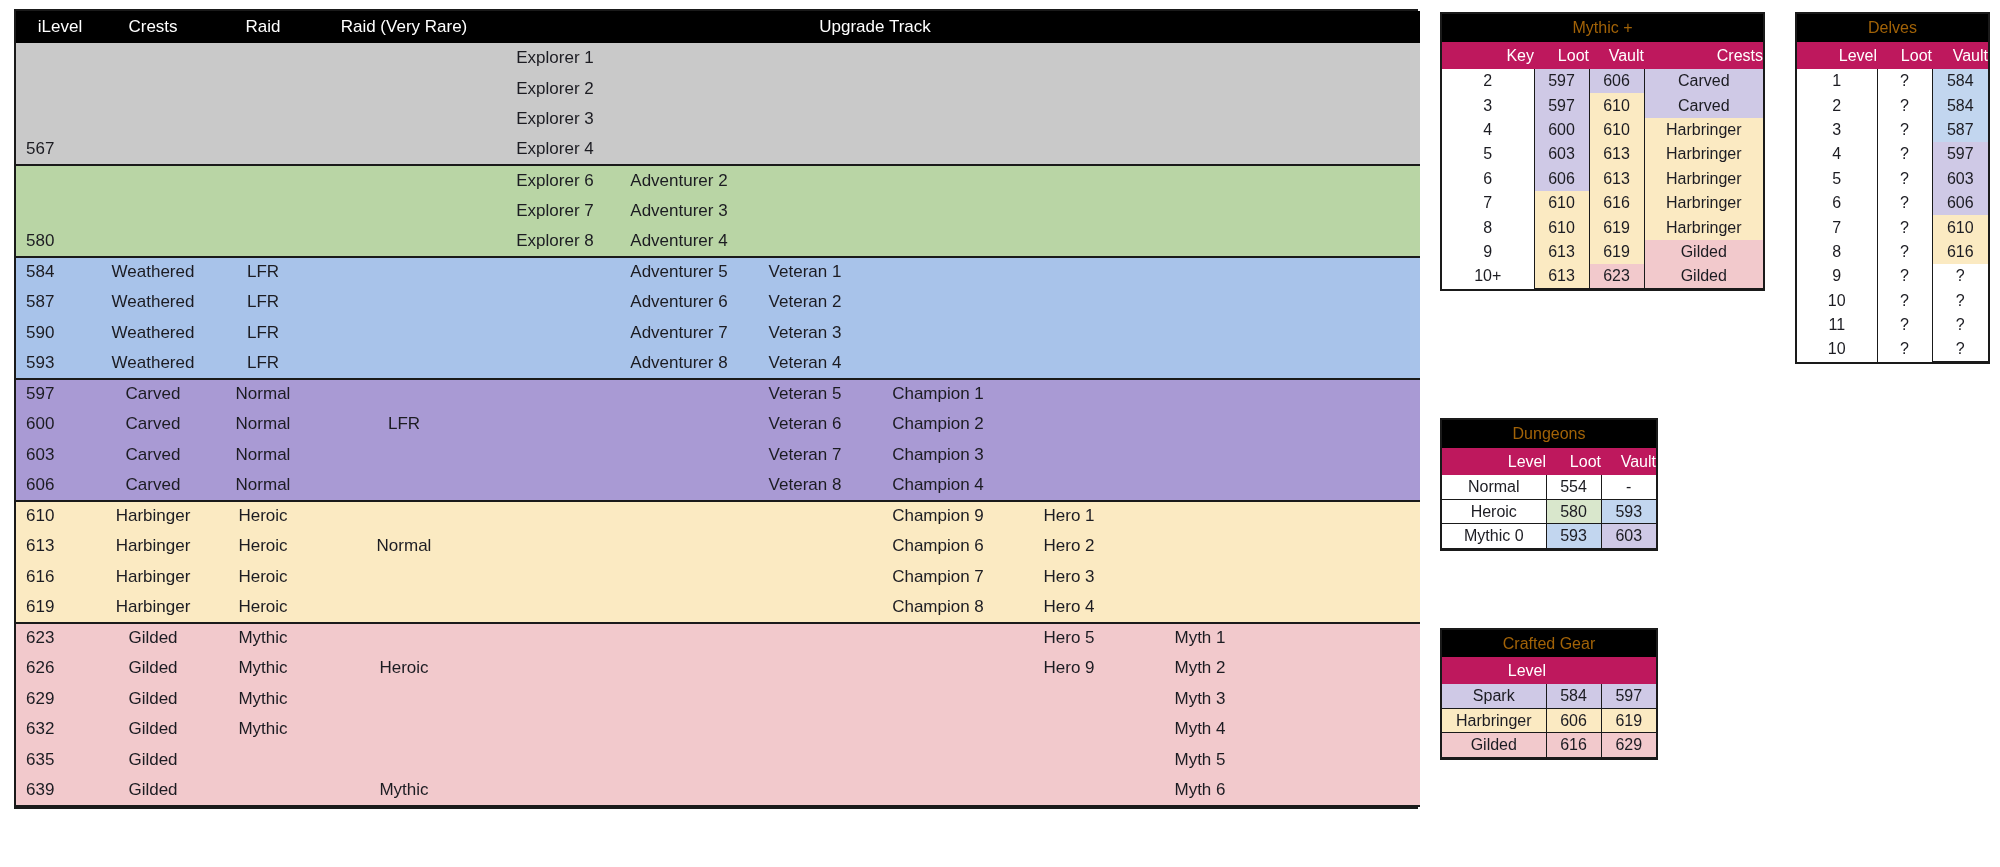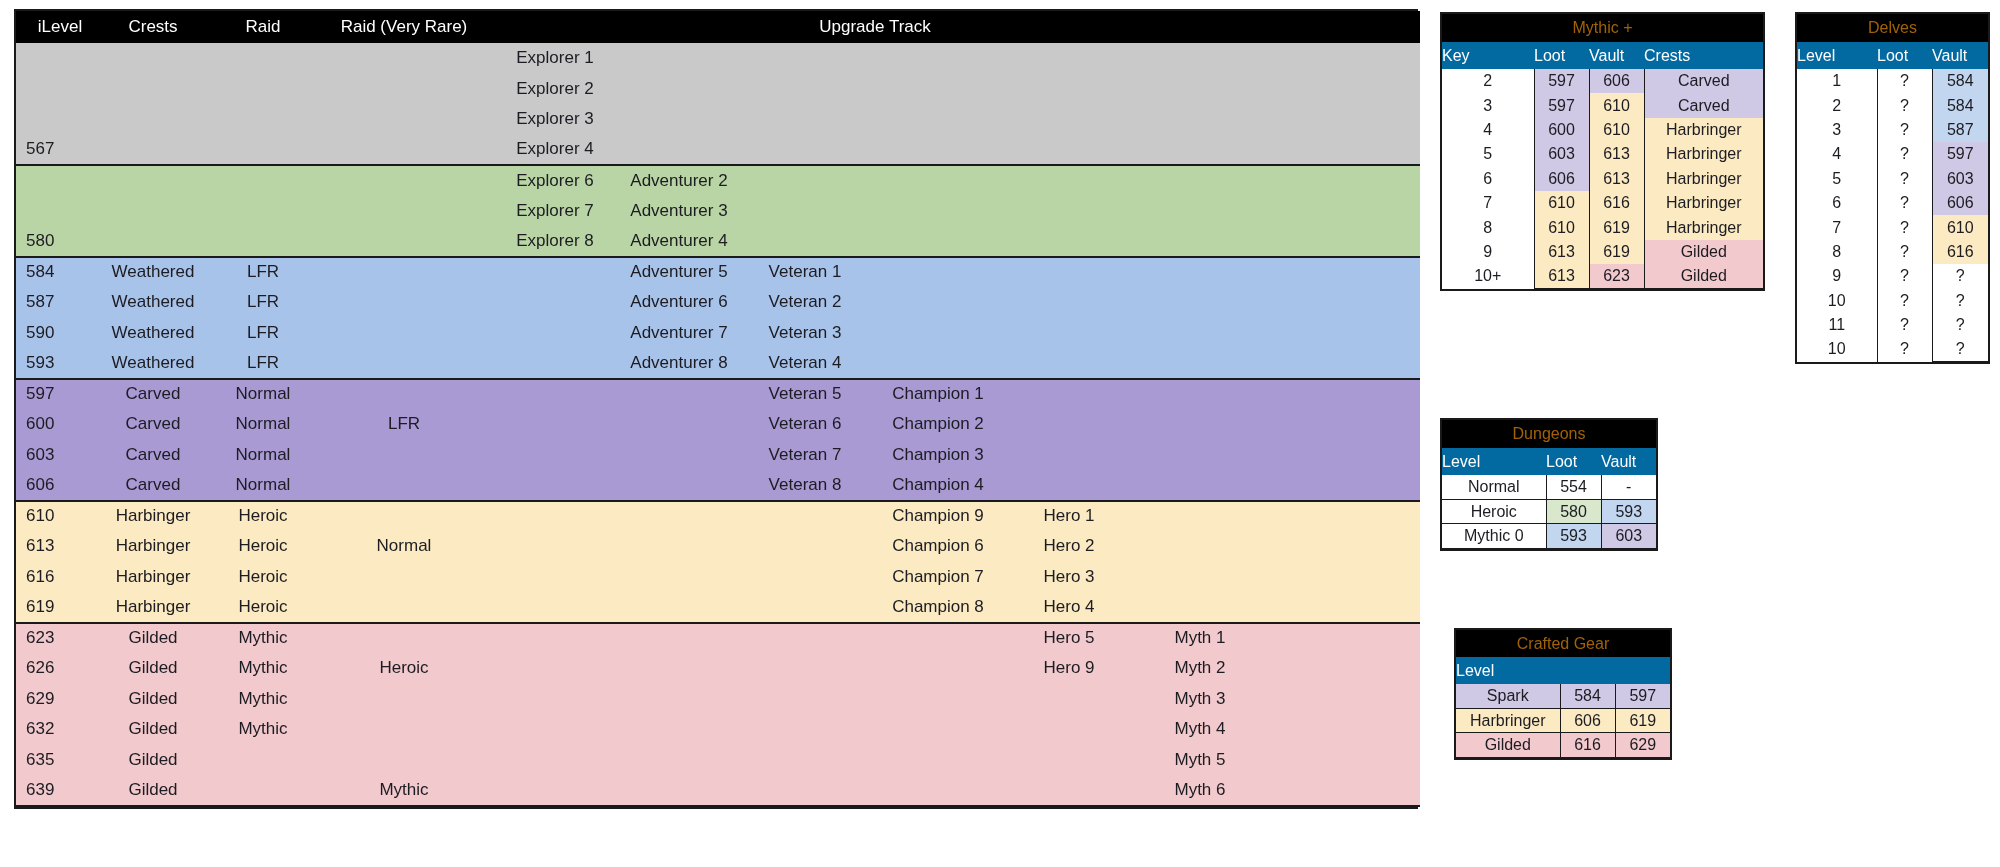--- a/index.html
+++ b/index.html
@@ -75,23 +75,23 @@
   }
   .side-table table { border-collapse: collapse; table-layout: fixed; width: 100%; }
   .side-table td { padding: 0; }
 
   .st-title td {
     background: #000000; color: #a16207;
     font-size: 16px; height: 28px;
     text-align: center; vertical-align: middle;
   }
   .st-head td {
-    background: #0369a1; color: #fff;
+    background: #be185d; color: #fff;
     font-size: 16px; height: 27px;
-    text-align: left; vertical-align: middle;
+    text-align: right; vertical-align: middle;
   }
   .st-row td {
     height: 24.4px;
     font-size: 16px;
     color: #1c1c22;
     text-align: center;
     vertical-align: middle;
     background: #ffffff;
     white-space: nowrap;
   }
@@ -121,21 +121,21 @@
   #delves-table .dv-loot  { width: 55px; }
   #delves-table .dv-vault { width: 56px; }
 
   
   #dungeons-table { left: 1440px; top: 418px; width: 218px; }
   #dungeons-table .dg-level { width: 104px; }
   #dungeons-table .dg-loot  { width: 55px; }
   #dungeons-table .dg-vault { width: 55px; }
 
   
-  #crafted-table { left: 1440px; top: 628px; width: 218px; margin-left: 14px; }
+  #crafted-table { left: 1440px; top: 628px; width: 218px; }
   #crafted-table .cg-level { width: 104px; }
   #crafted-table .cg-loot  { width: 55px; }
   #crafted-table .cg-vault { width: 55px; }
   #crafted-table .st-title td { height: 27px; }
   #crafted-table .st-head td  { height: 27px; }
   #crafted-table .st-row td   { height: 24.4px; }
 </style>
 </head>
 <body>
 

